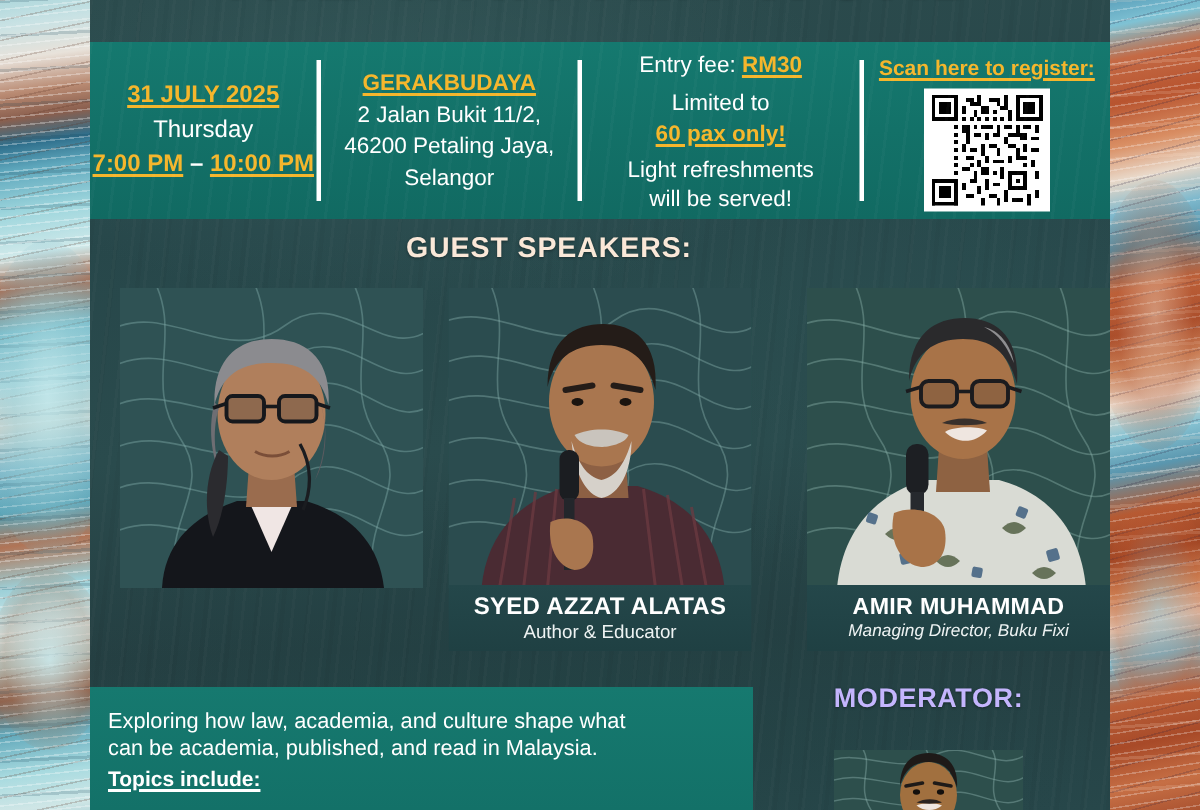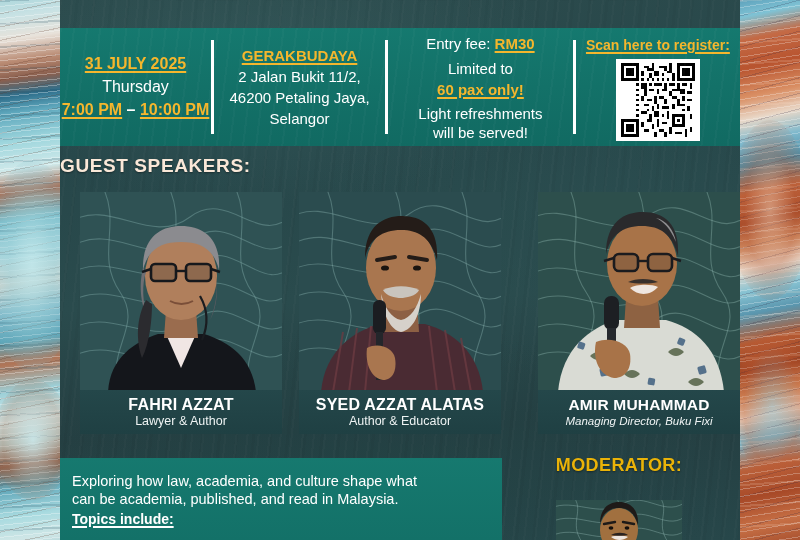--- a/index.html
+++ b/index.html
@@ -142,21 +142,21 @@
   .qr-label { font-size:14px; font-weight:700; line-height:17px; white-space:nowrap; }
   .qr-box {
     width:84px; height:82px; margin-top:5px; background:#ffffff;
     padding:4px; display:block;
   }
   .qr-box svg { display:block; width:100%; height:100%; }
 
   
   .speakers-heading {
     position:absolute; left:60px; top:155px; width:612px;
-    font-size:19px; font-weight:700; letter-spacing:.6px;
+    text-align:center; font-size:19px; font-weight:700; letter-spacing:.6px;
     color:#fae8d8; text-shadow:0 1px 2px rgba(0,0,0,.4);
   }
 
   
   .speaker {
     position:absolute; top:192px; width:202px; height:242px; overflow:hidden;
   }
   .speaker.s1 { left:80px;  }
   .speaker.s2 { left:299px; }
   .speaker.s3 { left:538px; }
@@ -195,21 +195,21 @@
     padding:14px 12px 0 12px; color:#ffffff;
   }
   .desc-text { font-size:14.5px; line-height:18px; font-weight:400; }
   .topics { margin-top:2px; font-size:14px; line-height:18px; font-weight:700;
             text-decoration:underline; text-decoration-thickness:1.5px; text-underline-offset:2px;
             display:inline-block; }
 
   
   .moderator-heading {
     position:absolute; left:518px; top:455px; width:202px; text-align:center;
-    font-size:18px; font-weight:700; color:#eab308; letter-spacing:.4px;
+    font-size:18px; font-weight:700; color:#c4b5fd; letter-spacing:.4px;
     text-shadow:0 1px 2px rgba(0,0,0,.4);
   }
   .mod-photo {
     position:absolute; left:556px; top:500px; width:126px; height:40px; overflow:hidden;
     background:#2c4f50;
   }
 </style>
 </head>
 <body>
 
@@ -433,24 +433,20 @@
           </g>
           <path d="M96,79 L106,79" stroke="#16181c" stroke-width="2.4"></path>
           <path d="M71,77 L62,80 M131,77 L140,80" stroke="#16181c" stroke-width="2.4"></path>
 
           <path d="M90,109 C97,113 106,113 113,109" stroke="#7a4e38" stroke-width="2" fill="none"></path>
 
           <path d="M120,104 C128,118 128,134 122,148" stroke="#1a1c20" stroke-width="2.2" fill="none"></path>
         </svg>
       </div>
     </div>
-    <div class="nameplate">
-      <div class="sp-name">FAHRI AZZAT</div>
-      <div class="sp-role">Lawyer &amp; Author</div>
-    </div>
   </div>
 
   <div class="speaker s2">
     <div class="photo">
       <div class="leafbg">
         <svg viewBox="0 0 202 200" preserveAspectRatio="none" aria-hidden="true">
           <rect width="202" height="200" fill="#2b4c4f"></rect>
           <g fill="none" stroke="#86aeac" stroke-opacity=".42" stroke-width="1.1">
             <path d="M-10,26 C30,2 70,52 110,22 S180,56 215,16"></path>
             <path d="M-10,54 C35,26 72,78 112,46 S182,82 215,42"></path>

